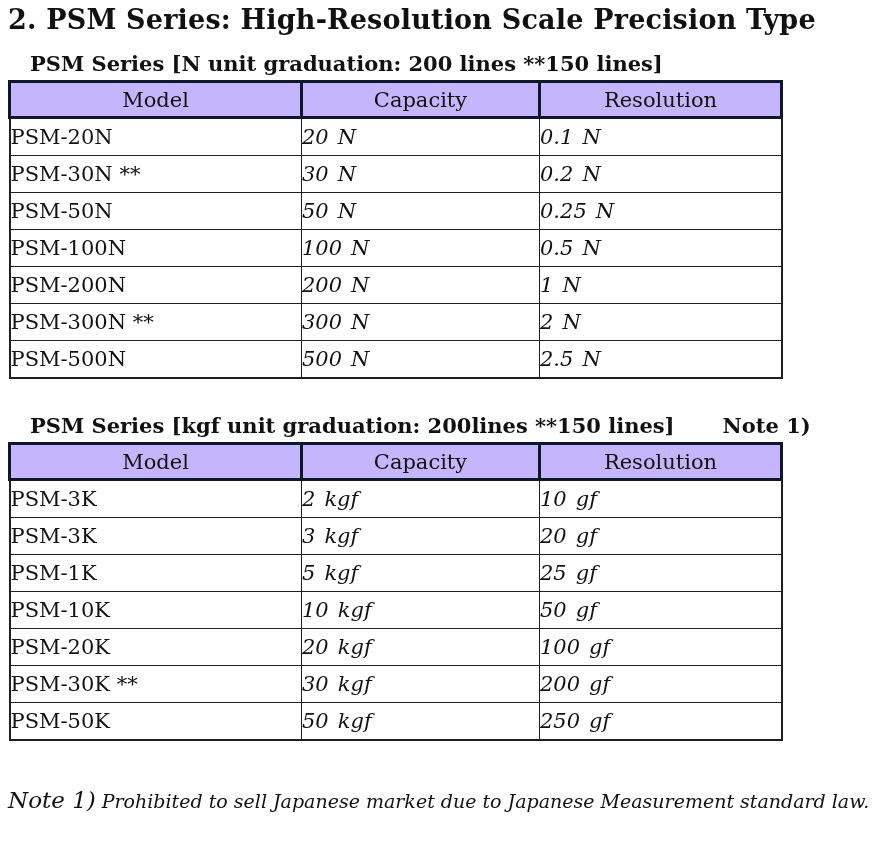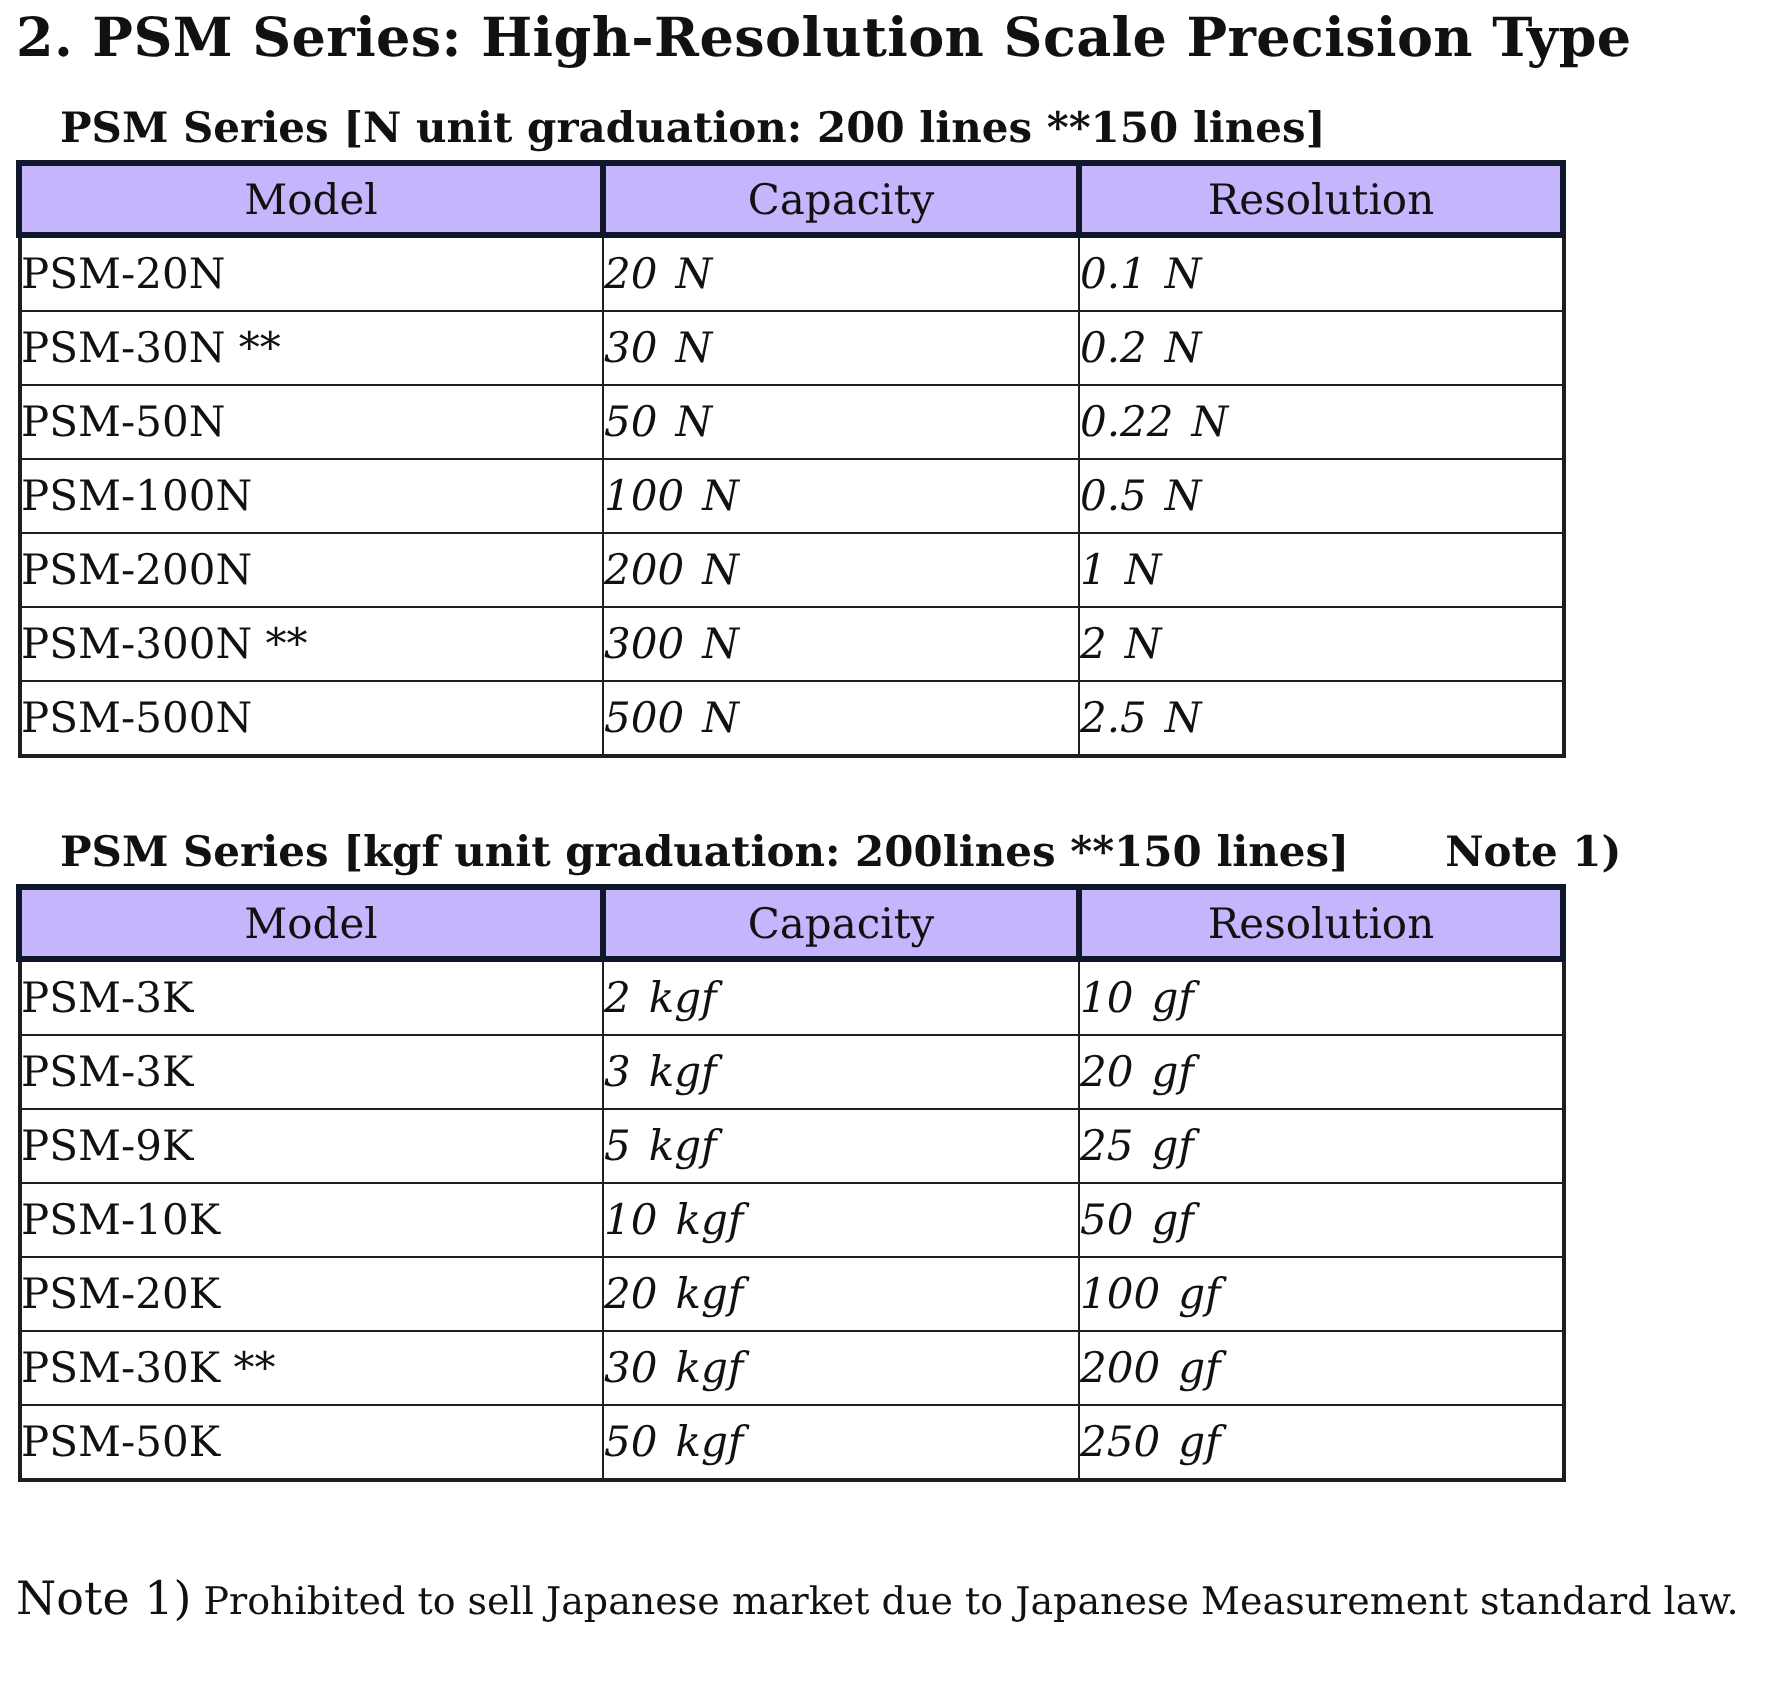--- a/index.html
+++ b/index.html
@@ -69,20 +69,21 @@
     text-align: left;
     padding-right: 14px;
     font-style: italic;
   }
   td.col-num .unit { margin-left: 9px; }
   .gap-between-tables { height: 22px; }
   .footnote {
     margin: 46px 12px 0 8px;
     font-size: 19px;
     white-space: nowrap;
+    font-style: italic;
   }
   .footnote .note-label {
     font-size: 23px;
     margin-right: 6px;
   }
 </style>
 </head>
 <body>
 
 <div class="page">
@@ -114,21 +115,21 @@
           <td class="col-num"><span class="num">0.1</span><span class="unit">N</span></td>
         </tr>
         <tr>
           <td class="col-model">PSM-30N **</td>
           <td class="col-num"><span class="num">30</span><span class="unit">N</span></td>
           <td class="col-num"><span class="num">0.2</span><span class="unit">N</span></td>
         </tr>
         <tr>
           <td class="col-model">PSM-50N</td>
           <td class="col-num"><span class="num">50</span><span class="unit">N</span></td>
-          <td class="col-num"><span class="num">0.22</span><span class="unit">N</span></td>
+          <td class="col-num"><span class="num">0.25</span><span class="unit">N</span></td>
         </tr>
         <tr>
           <td class="col-model">PSM-100N</td>
           <td class="col-num"><span class="num">100</span><span class="unit">N</span></td>
           <td class="col-num"><span class="num">0.5</span><span class="unit">N</span></td>
         </tr>
         <tr>
           <td class="col-model">PSM-200N</td>
           <td class="col-num"><span class="num">200</span><span class="unit">N</span></td>
           <td class="col-num"><span class="num">1</span><span class="unit">N</span></td>
@@ -171,21 +172,21 @@
           <td class="col-model">PSM-3K</td>
           <td class="col-num"><span class="num">2</span><span class="unit">kgf</span></td>
           <td class="col-num"><span class="num">10</span><span class="unit">gf</span></td>
         </tr>
         <tr>
           <td class="col-model">PSM-3K</td>
           <td class="col-num"><span class="num">3</span><span class="unit">kgf</span></td>
           <td class="col-num"><span class="num">20</span><span class="unit">gf</span></td>
         </tr>
         <tr>
-          <td class="col-model">PSM-9K</td>
+          <td class="col-model">PSM-1K</td>
           <td class="col-num"><span class="num">5</span><span class="unit">kgf</span></td>
           <td class="col-num"><span class="num">25</span><span class="unit">gf</span></td>
         </tr>
         <tr>
           <td class="col-model">PSM-10K</td>
           <td class="col-num"><span class="num">10</span><span class="unit">kgf</span></td>
           <td class="col-num"><span class="num">50</span><span class="unit">gf</span></td>
         </tr>
         <tr>
           <td class="col-model">PSM-20K</td>

